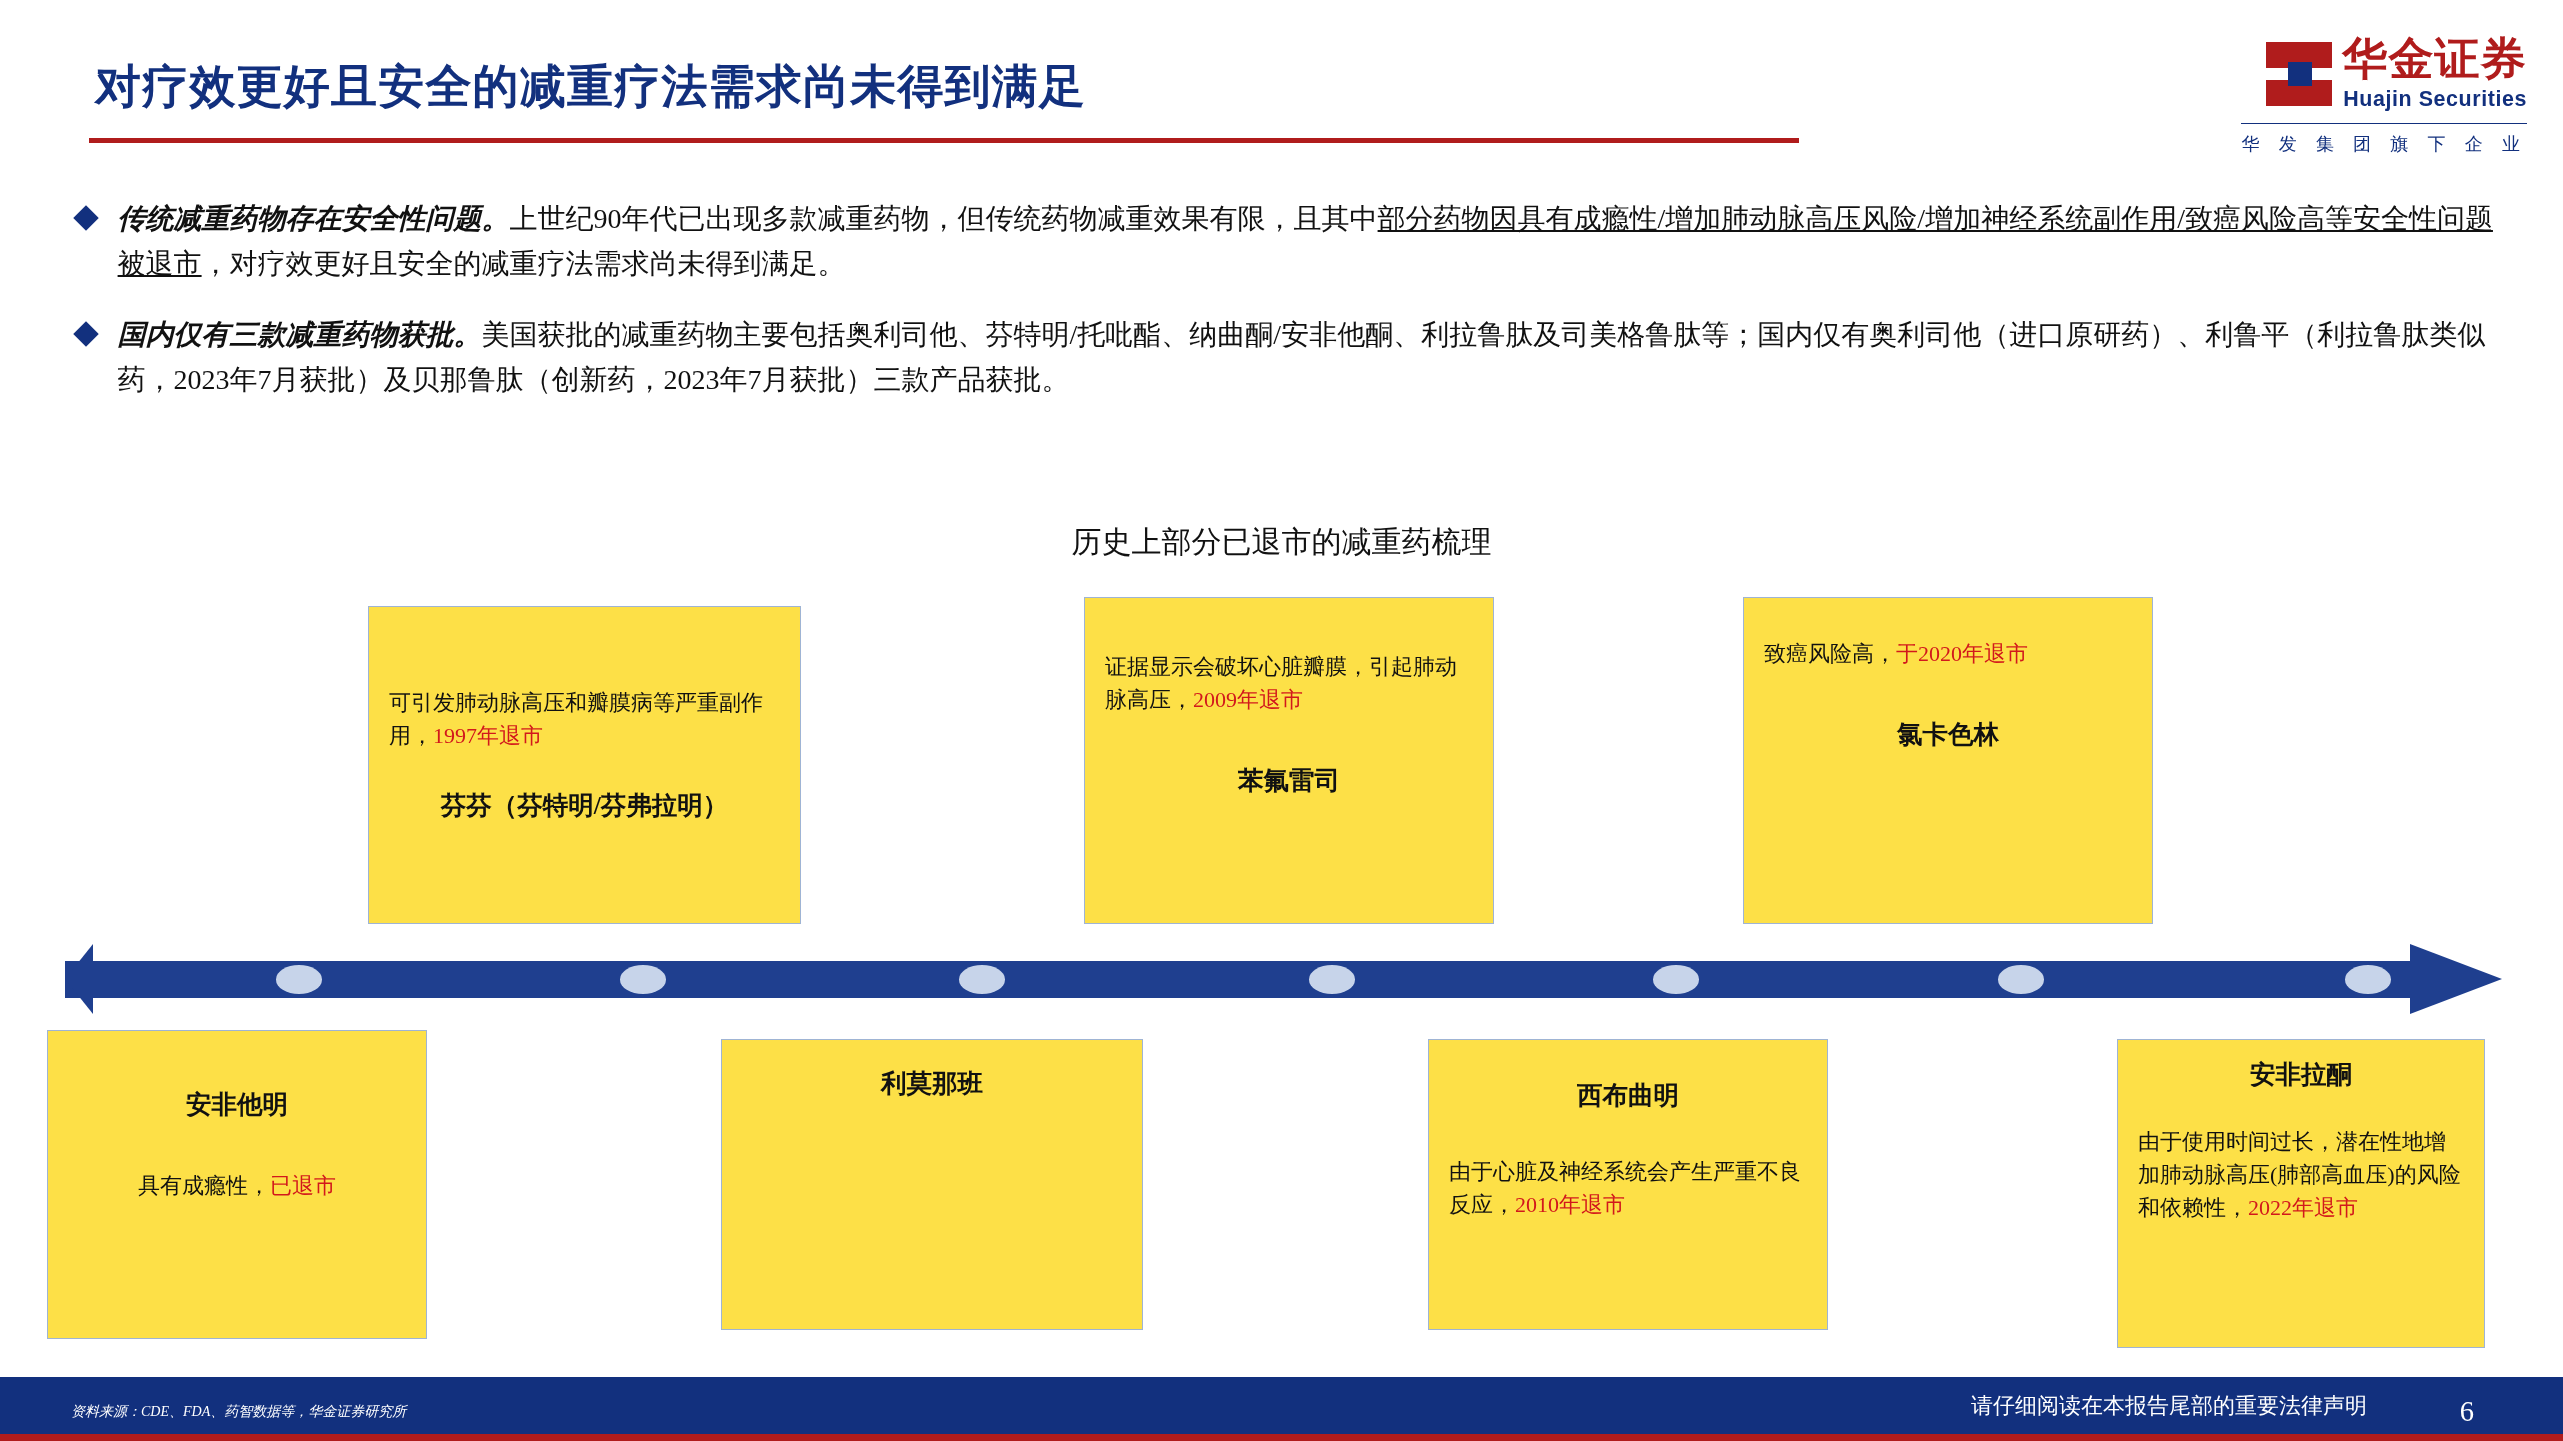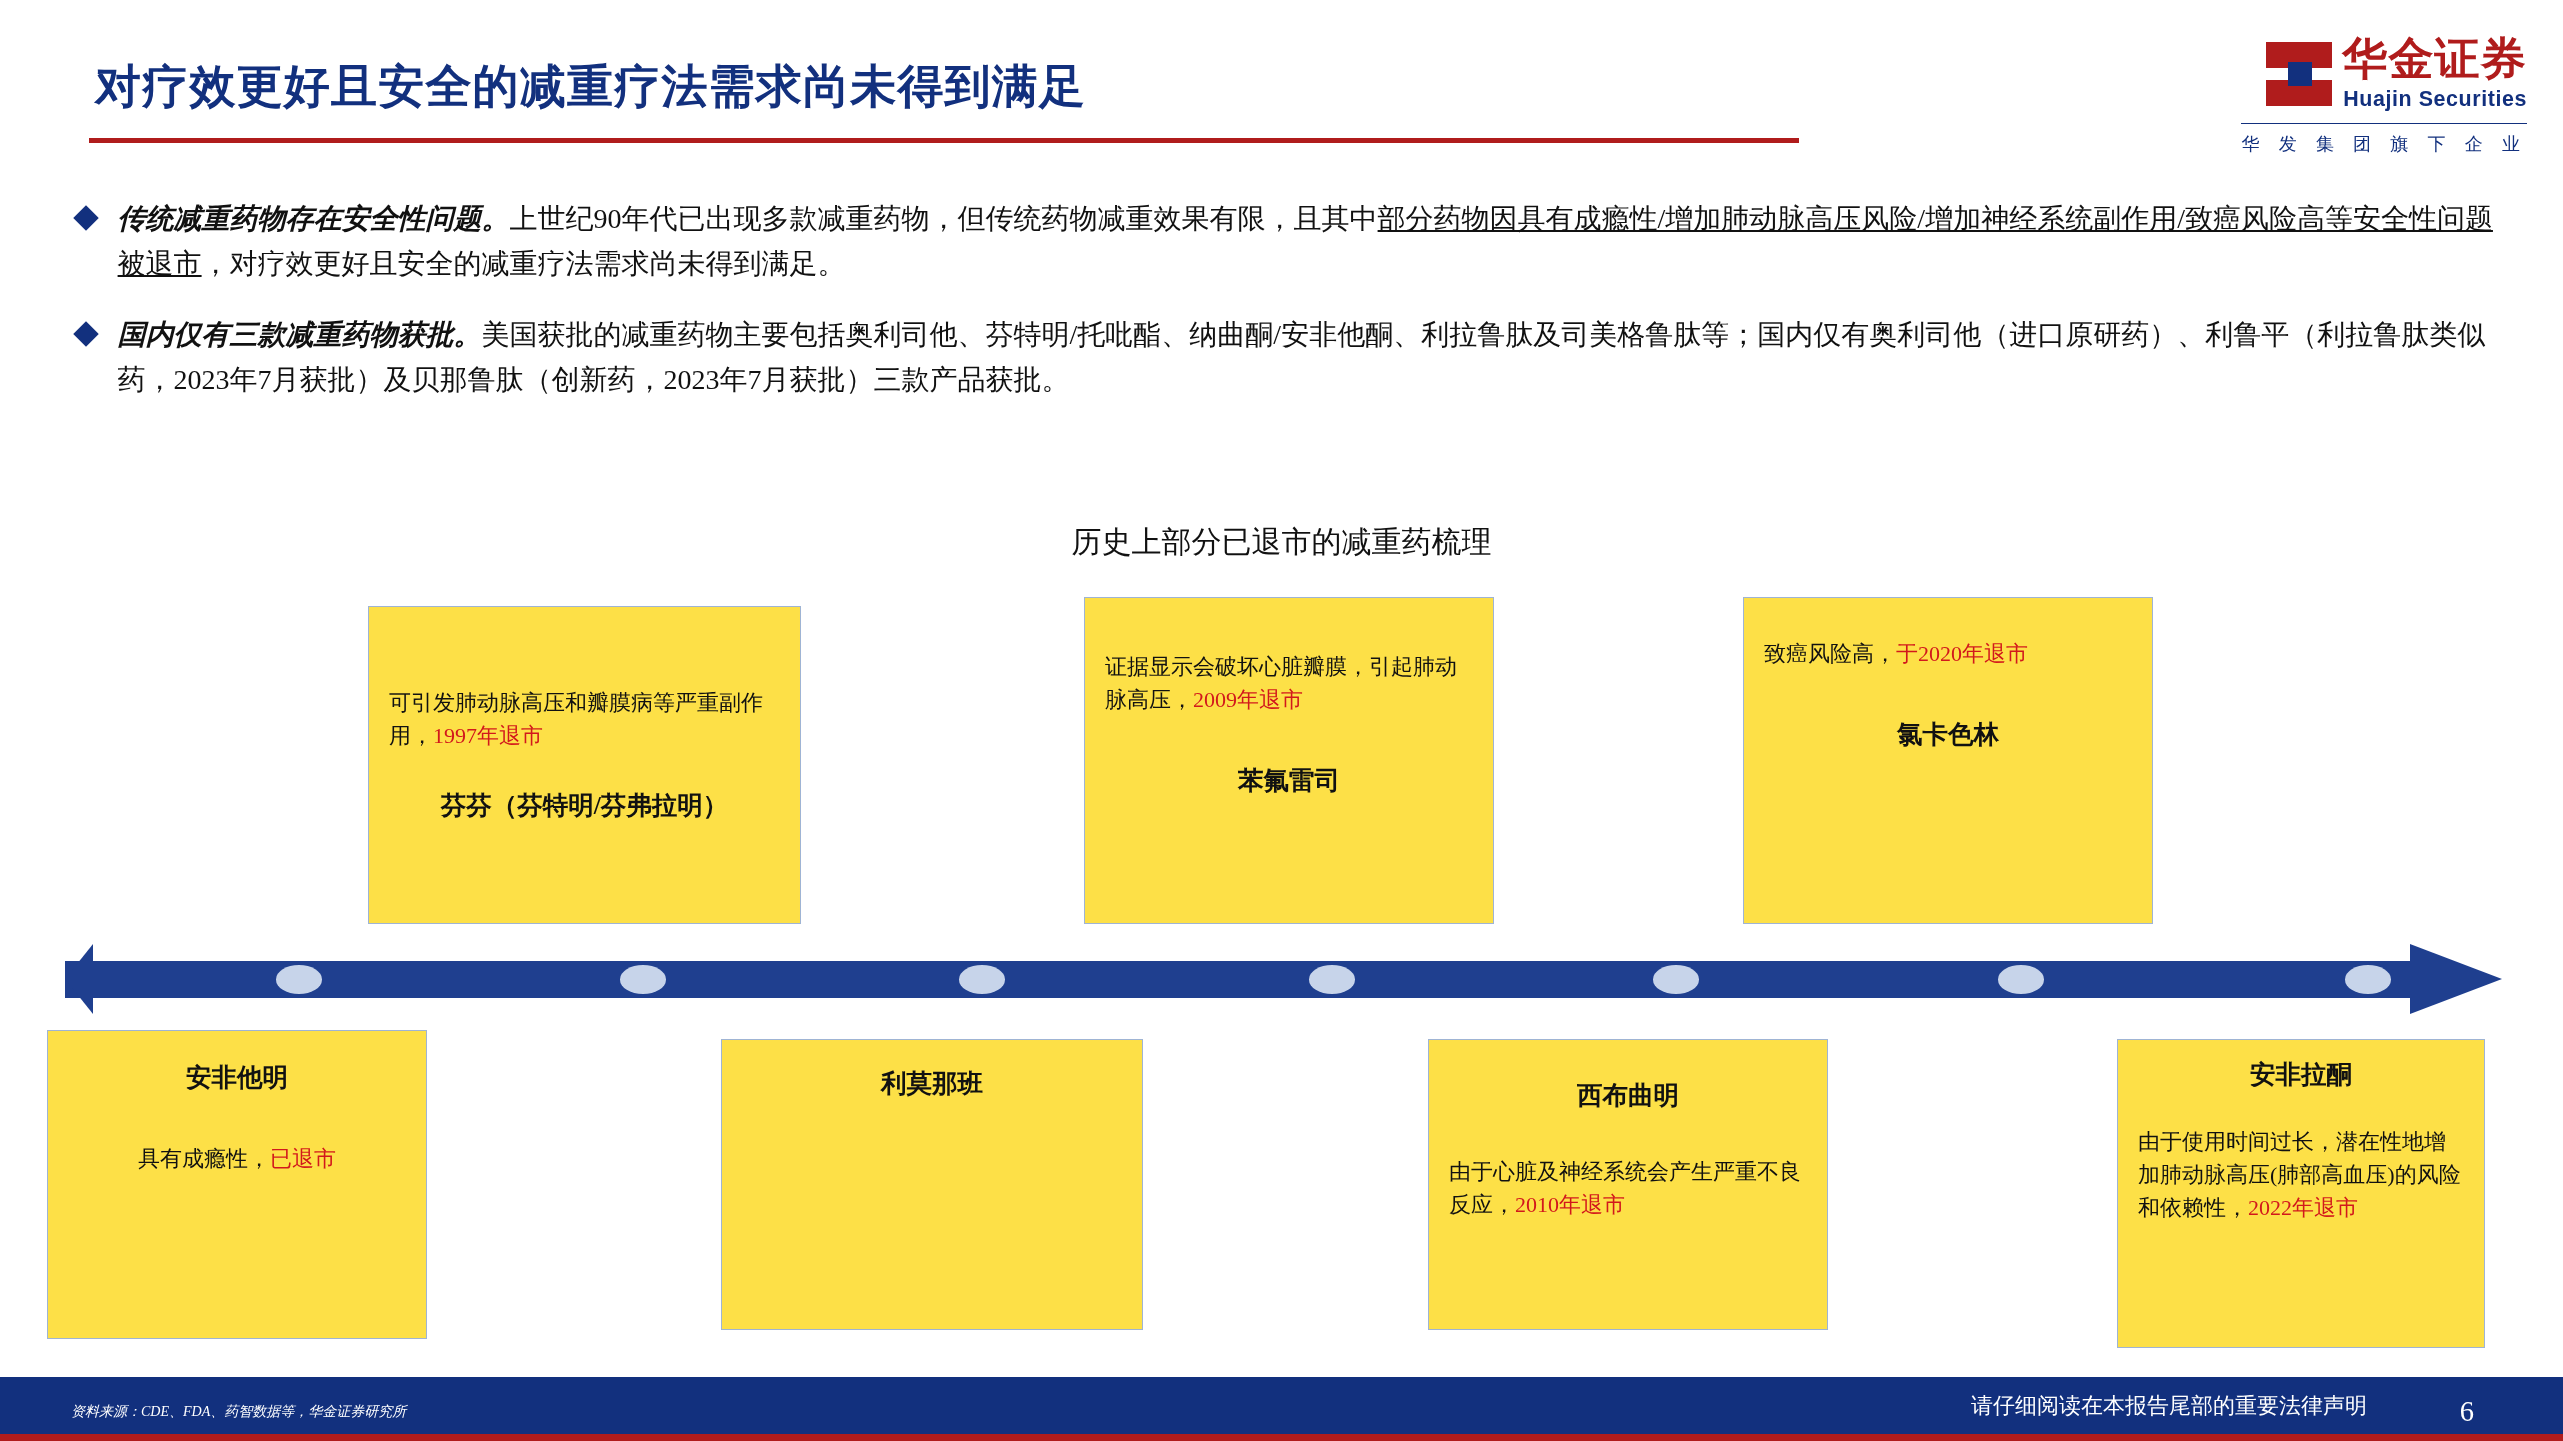--- a/index.html
+++ b/index.html
@@ -320,21 +320,21 @@
   <div class="tl-dot" style="left:211px;"></div>
   <div class="tl-dot" style="left:555px;"></div>
   <div class="tl-dot" style="left:894px;"></div>
   <div class="tl-dot" style="left:1244px;"></div>
   <div class="tl-dot" style="left:1588px;"></div>
   <div class="tl-dot" style="left:1933px;"></div>
   <div class="tl-dot" style="left:2280px;"></div>
 </div>
 
 <div class="box" style="left:47px; top:1030px; width:380px; height:309px;">
-  <div class="bname" style="margin-top:27px;">安非他明</div>
+  <div class="bname" style="margin-top:54px;">安非他明</div>
   <div class="bdesc" style="margin-top:47px; text-align:center;">
     <span>具有成瘾性，</span><span class="red">已退市</span>
   </div>
 </div>
 
 <div class="box" style="left:721px; top:1039px; width:422px; height:291px;">
   <div class="bname" style="margin-top:24px;">利莫那班</div>
 </div>
 
 <div class="box" style="left:1428px; top:1039px; width:400px; height:291px;">

